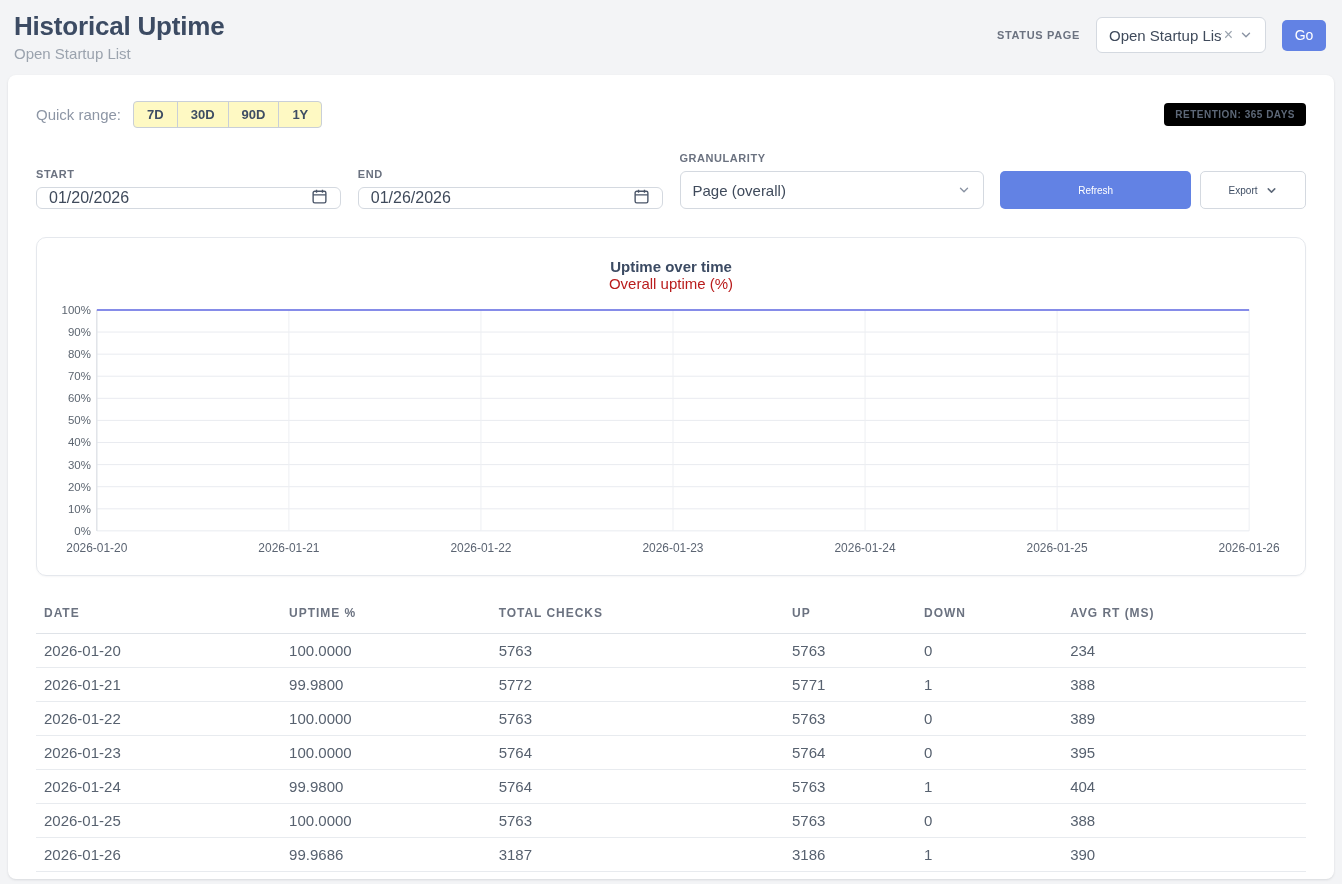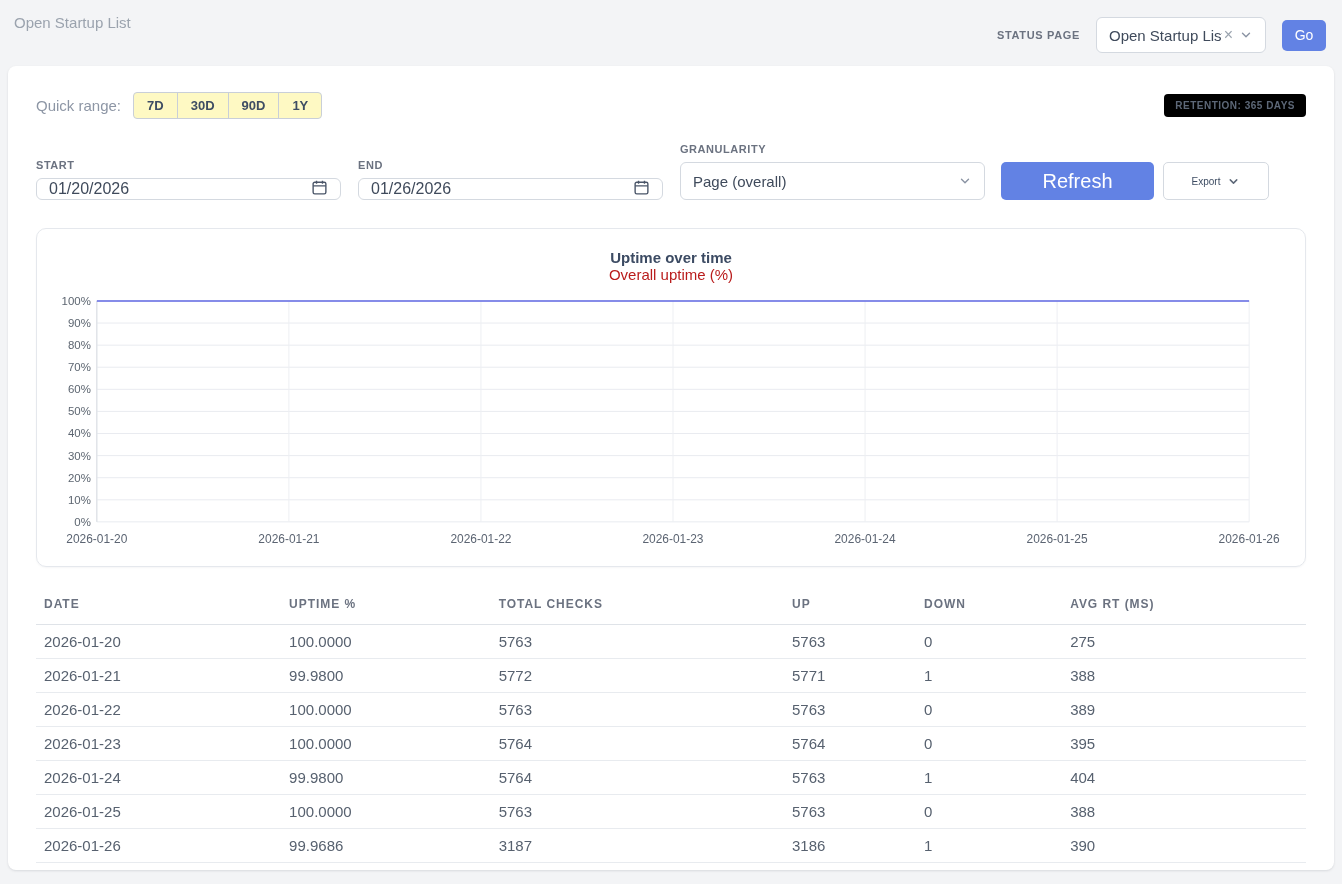--- a/index.html
+++ b/index.html
@@ -92,21 +92,21 @@
     height: 22px;
     border: 1px solid #d4d9e0;
     border-radius: 6px;
     padding: 0 12px;
     font-size: 16px;
     color: #3f4a5b;
     background: #fff;
     cursor: text;
   }
   .g-select { height: 38px; justify-content: space-between; }
-  .btn-refresh { width: 153px; height: 38px; font-size: 20px; margin-right: 9px; }
+  .btn-refresh { width: 191px; height: 38px; font-size: 10px; margin-right: 9px; }
   .btn-export {
     width: 106px; height: 38px;
     background: #fff;
     border: 1px solid #d4d9e0;
     color: #3e4d63;
     font-size: 10px;
     gap: 7px;
   }
 
   
@@ -145,20 +145,21 @@
   th:nth-child(3), td:nth-child(3) { width: 23.1%; }
   th:nth-child(4), td:nth-child(4) { width: 10.4%; }
   th:nth-child(5), td:nth-child(5) { width: 11.5%; }
   th:nth-child(6), td:nth-child(6) { width: 19.2%; }
 </style>
 </head>
 <body>
 
 <header class="topbar">
   <div>
+    <h1 class="page-title">Historical Uptime</h1>
     <div class="page-subtitle">Open Startup List</div>
   </div>
   <div class="topbar-right">
     <span class="sp-label">STATUS PAGE</span>
     <div class="select sp-select">
       <span class="select-value">Open Startup List</span>
       <span class="clear-x">×</span>
       <span class="chev">
         <svg width="14" height="14" viewBox="0 0 16 16">
             <path d="M4 6l4 4 4-4" stroke="#8a93a3" stroke-width="1.6" fill="none" stroke-linecap="round" stroke-linejoin="round"></path>
@@ -292,21 +293,21 @@
           <th>AVG RT (MS)</th>
         </tr>
       </thead>
     <tbody id="table-body">
         <tr>
           <td>2026-01-20</td>
           <td>100.0000</td>
           <td>5763</td>
           <td>5763</td>
           <td>0</td>
-          <td>275</td>
+          <td>234</td>
         </tr>
         <tr>
           <td>2026-01-21</td>
           <td>99.9800</td>
           <td>5772</td>
           <td>5771</td>
           <td>1</td>
           <td>388</td>
         </tr>
         <tr>

